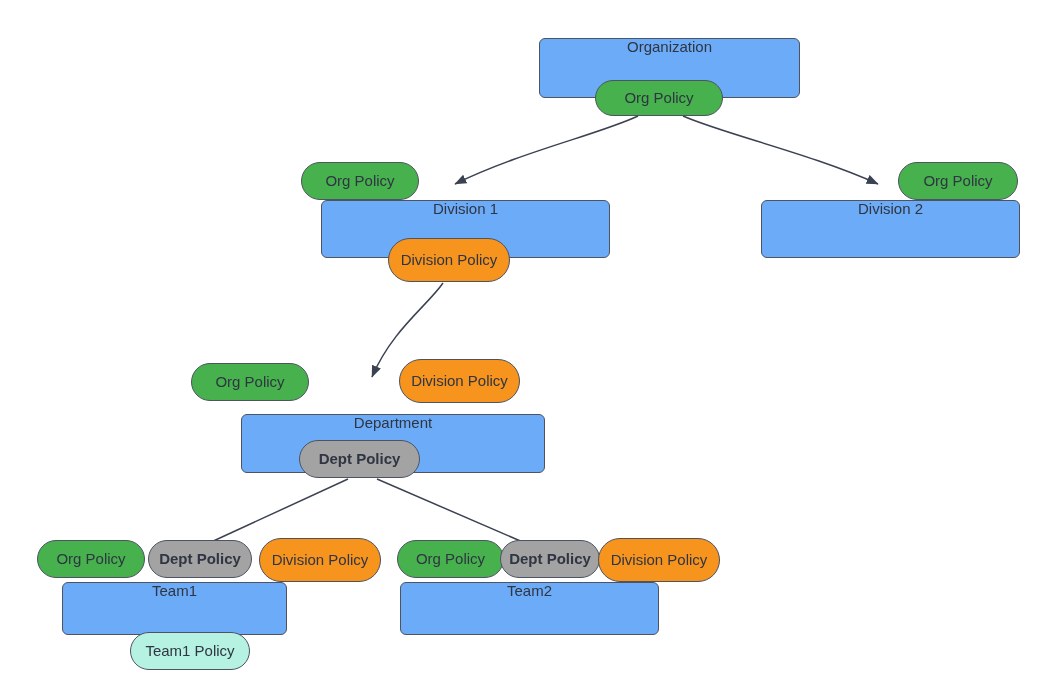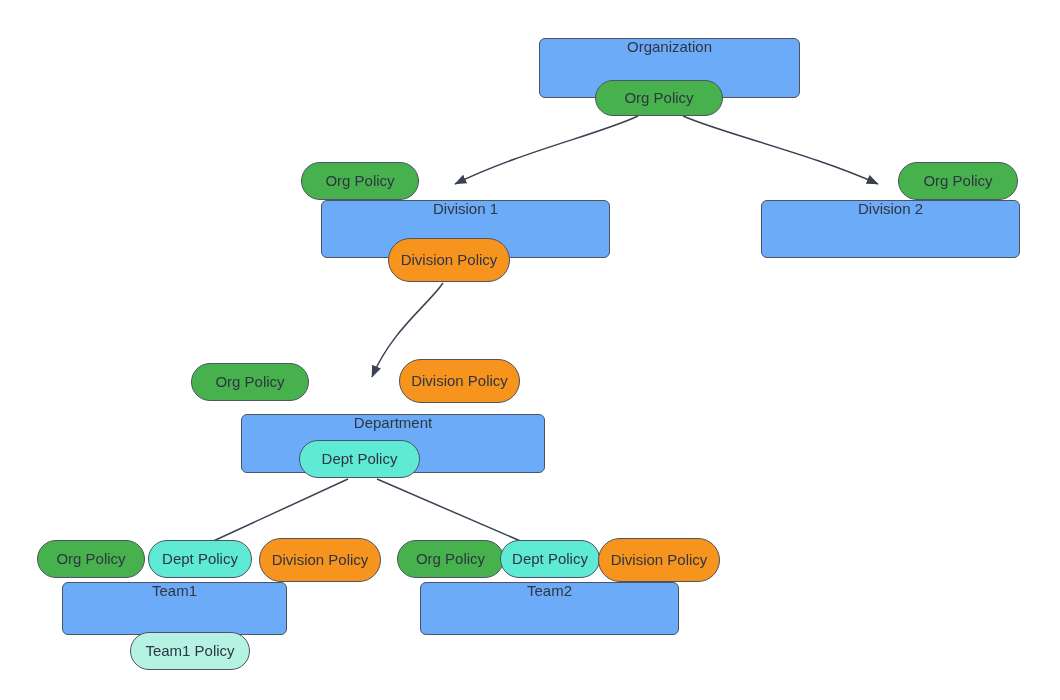--- a/index.html
+++ b/index.html
@@ -53,21 +53,21 @@
     text-align: center;
     line-height: 1.05;
     z-index: 4;
     padding: 7px 6px;
   }
   .pill.two-line {
     line-height: 1.12;
   }
   .pill-org     { background: #47b14d; }
   .pill-division{ background: #f7941e; }
-  .pill-dept    { background: #5eead4; }
+  .pill-dept    { background: #a3a3a3; font-weight: bold; }
   .pill-team    { background: #b6f2e2; }
 </style>
 </head>
 <body>
 
 <div id="canvas">
   <svg id="edges" viewBox="0 0 1060 700" xmlns="http://www.w3.org/2000/svg">
     <defs>
       <marker id="arrowhead" markerWidth="9" markerHeight="9" refX="7.6" refY="3.2" orient="auto" markerUnits="strokeWidth">
         <path d="M 0 0 L 8 3.2 L 0 6.4 z" fill="#3b4252"></path>
@@ -101,20 +101,20 @@
       <div class="pill pill-org" style="left: 191px; top: 363px; width: 118px; height: 38px;">Org Policy</div>
       <div class="pill pill-division two-line" style="left: 399px; top: 359px; width: 121px; height: 44px;">Division Policy</div>
       <div class="pill pill-dept" style="left: 299px; top: 440px; width: 121px; height: 38px;">Dept Policy</div>
       <div class="node" style="left: 62px; top: 582px; width: 225px; height: 53px;">
         <span class="node-label">Team1</span>
       </div>
       <div class="pill pill-org" style="left: 37px; top: 540px; width: 108px; height: 38px;">Org Policy</div>
       <div class="pill pill-dept" style="left: 148px; top: 540px; width: 104px; height: 38px;">Dept Policy</div>
       <div class="pill pill-division two-line" style="left: 259px; top: 538px; width: 122px; height: 44px;">Division Policy</div>
       <div class="pill pill-team" style="left: 130px; top: 620px; width: 120px; height: 38px; margin-top: 12px;">Team1 Policy</div>
-      <div class="node" style="left: 420px; top: 582px; width: 259px; height: 53px;">
+      <div class="node" style="left: 400px; top: 582px; width: 259px; height: 53px;">
         <span class="node-label">Team2</span>
       </div>
       <div class="pill pill-org" style="left: 397px; top: 540px; width: 107px; height: 38px;">Org Policy</div>
       <div class="pill pill-dept" style="left: 500px; top: 540px; width: 100px; height: 38px;">Dept Policy</div>
       <div class="pill pill-division two-line" style="left: 598px; top: 538px; width: 122px; height: 44px;">Division Policy</div>
     </div>
 </div>
 
 </body></html>

